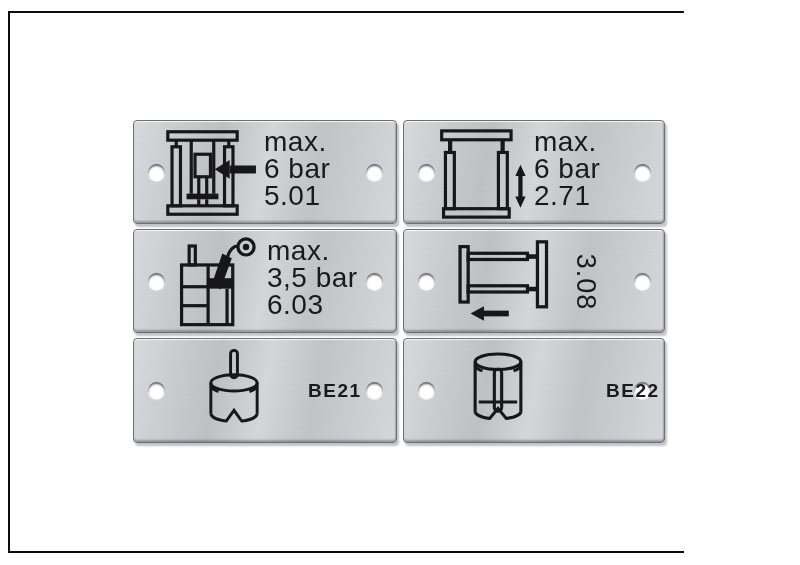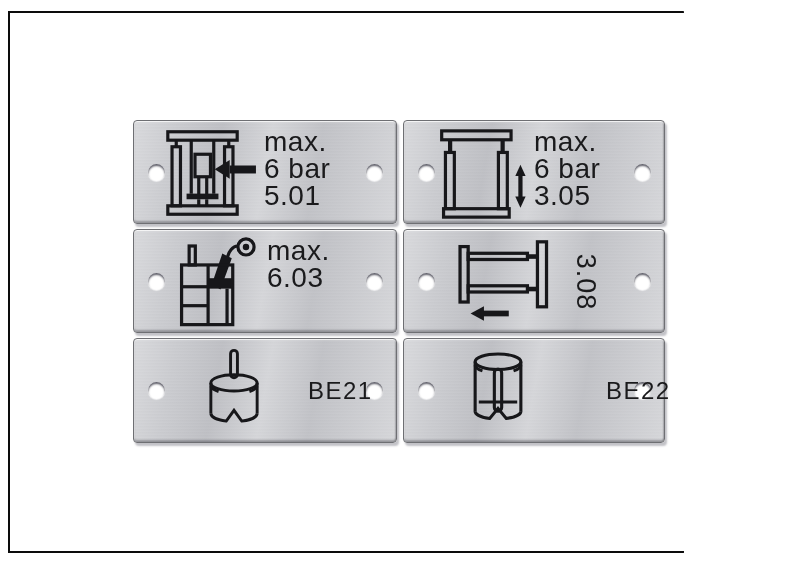--- a/index.html
+++ b/index.html
@@ -42,21 +42,21 @@
   .hole.right { right:13px; }
   .icon { position:absolute; }
   .icon svg { width:100%; height:100%; display:block; }
   .txt {
     position:absolute; left:130px; top:7px;
     font-size:28px; line-height:27px; letter-spacing:0.5px; color:#1a1a1c;
     white-space:nowrap;
   }
   .code-label {
     position:absolute; top:50%; transform:translateY(-50%);
-    font-size:24px; letter-spacing:1.5px; color:#1a1a1c; white-space:nowrap;
+    font-size:19px; letter-spacing:1.5px; color:#1a1a1c; white-space:nowrap;font-weight:bold;
   }
   .rot-label {
     position:absolute; left:181px; top:52px;
     transform:translate(-50%,-50%) rotate(90deg);
     font-size:27px; letter-spacing:1px; color:#1a1a1c; white-space:nowrap;
   }
   .ink { stroke:#17171a; stroke-width:3.4; fill:none; }
   .ink-fill { fill:#17171a; stroke:none; }
 </style>
 </head>
@@ -109,21 +109,21 @@
           <rect class="ink" x="65.5" y="27" width="9.5" height="60"></rect>
           <rect class="ink" x="7" y="87" width="70" height="9"></rect>
           <line class="ink" style="stroke-width:4.5" x1="89" y1="50" x2="89" y2="76"></line>
           <polygon class="ink-fill" points="89,40 83.5,52 94.5,52"></polygon>
           <polygon class="ink-fill" points="89,86 83.5,74 94.5,74"></polygon>
         </svg>
       </div>
       <div class="txt">
         <div>max.</div>
         <div>6 bar</div>
-        <div>3.05</div>
+        <div>2.71</div>
       </div>
     </div>
 
     <div class="plate">
       <span class="hole left"></span>
       <span class="hole right"></span>
       <div class="icon" style="left:40px; top:4px; width:90px; height:96px;">
         <svg viewBox="0 0 95 100" preserveAspectRatio="xMidYMid meet">
           <circle class="ink" cx="76" cy="13" r="8.5"></circle>
           <circle class="ink-fill" cx="76" cy="13" r="3.4"></circle>
@@ -133,20 +133,21 @@
           <rect class="ink" x="8" y="32" width="54" height="63"></rect>
           <line class="ink" x1="36" y1="32" x2="36" y2="95"></line>
           <line class="ink" x1="8" y1="55" x2="36" y2="55"></line>
           <line class="ink" x1="8" y1="75" x2="36" y2="75"></line>
           <rect class="ink-fill" x="36" y="46" width="26" height="11"></rect>
           <line class="ink" x1="56" y1="57" x2="56" y2="95"></line>
         </svg>
       </div>
       <div class="txt" style="left:133px;">
         <div>max.</div>
+        <div>3,5 bar</div>
         <div>6.03</div>
       </div>
     </div>
 
     <div class="plate">
       <span class="hole left"></span>
       <span class="hole right"></span>
       <div class="icon" style="left:50px; top:8px; width:100px; height:86px;">
         <svg viewBox="0 0 104 90" preserveAspectRatio="xMidYMid meet">
           <rect class="ink" x="6" y="9" width="8.5" height="58"></rect>

